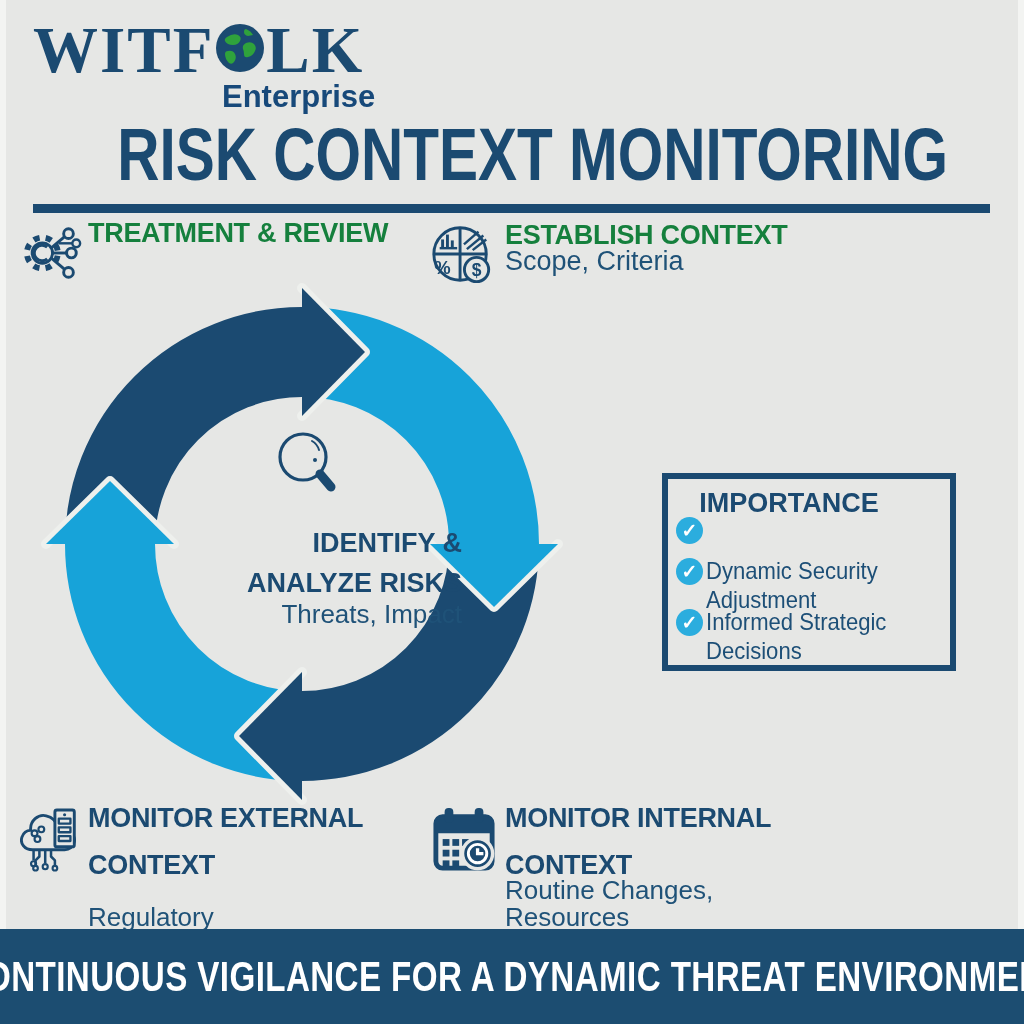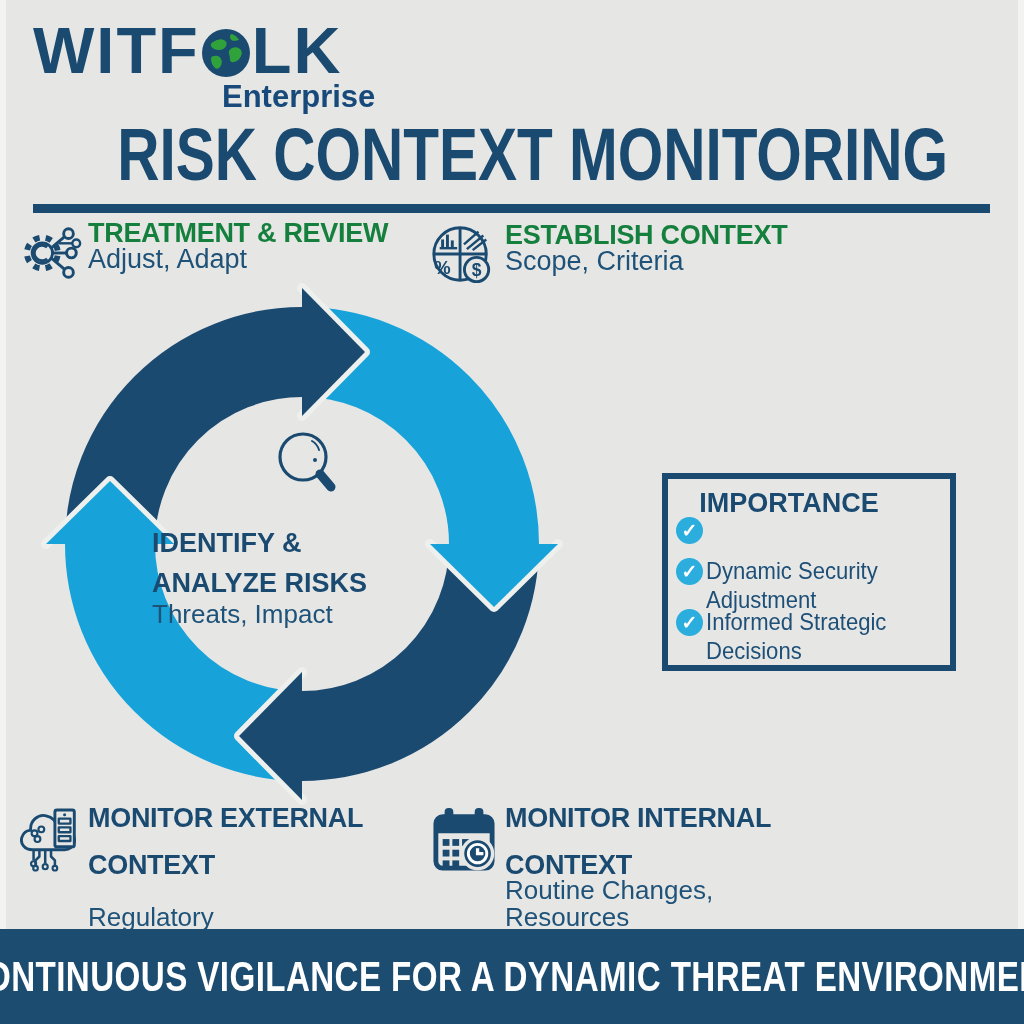--- a/index.html
+++ b/index.html
@@ -5,21 +5,21 @@
   html,body{margin:0;padding:0;background:#cfd0ce;}
   .page{
     position:relative;width:1024px;height:1024px;margin:0 auto;
     background:#e6e7e5;overflow:hidden;
     font-family:"Liberation Sans", sans-serif;color:#1b4a71;
   }
   .edge-strip{position:absolute;top:0;width:6px;height:929px;background:#f3f4f2;}
   .edge-left{left:0;} .edge-right{left:1018px;}
 
   
-  .logo{position:absolute;left:33px;top:18px;display:flex;align-items:center;}
+  .logo{position:absolute;left:33px;top:18px;display:flex;align-items:flex-start;font-family:Liberation Serif, serif;}
   .logo-word{font-size:65px;font-weight:bold;letter-spacing:2px;line-height:1;color:#1b4a71;}
   .globe{width:50px;height:50px;margin:5px 1px 0 1px;}
   .logo-sub{position:absolute;left:222px;top:79px;font-size:31px;font-weight:bold;color:#17497a;}
 
   
   .title-wrap{position:absolute;left:0;top:117px;width:1024px;text-align:center;}
   .title-text{display:inline-block;font-size:75px;font-weight:bold;line-height:1;
     transform:scaleX(0.78);transform-origin:center;white-space:nowrap;color:#1b4a71;}
   .title-underline{position:absolute;left:33px;top:204px;width:957px;height:9px;background:#1b4a71;}
 
@@ -28,21 +28,21 @@
   .q-text{position:absolute;line-height:25.5px;}
   .q-head{font-size:27px;font-weight:bold;letter-spacing:-0.3px;white-space:nowrap;color:#15803d;}
   .q-sub{font-size:27px;color:#1f5278;white-space:nowrap;}
   .abs-line{position:absolute;white-space:nowrap;}
   .h-line{font-size:27px;font-weight:bold;letter-spacing:-0.3px;color:#1b4a71;}
   .s-line{font-size:26px;color:#1f5278;}
 
   
   .cycle{position:absolute;left:-8px;top:234px;width:620px;height:620px;}
   .magnifier{position:absolute;left:272px;top:430px;width:66px;height:72px;}
-  .c-line{position:absolute;left:152px;width:310px;text-align:left;white-space:nowrap;}
+  .c-line{position:absolute;left:152px;width:310px;text-align:right;white-space:nowrap;}
   .c1{top:528px;font-size:27px;font-weight:bold;}
   .c2{top:568px;font-size:27px;font-weight:bold;}
   .c3{top:599px;font-size:26px;color:#1f5278;}
 
   
   .imp-box{position:absolute;left:662px;top:473px;width:294px;height:198px;
     border:6px solid #1b4a71;box-sizing:border-box;}
   .imp-title{position:absolute;top:9px;left:0;right:40px;text-align:center;
     font-size:27px;font-weight:bold;color:#1b4a71;}
   .imp-row{position:absolute;left:8px;display:flex;align-items:flex-start;}
@@ -102,21 +102,20 @@
         <circle cx="48" cy="12" r="5" stroke-width="3" fill="#e6e7e5"></circle>
         <circle cx="51" cy="32" r="5" stroke-width="3" fill="#e6e7e5"></circle>
         <circle cx="48" cy="52" r="5" stroke-width="3" fill="#e6e7e5"></circle>
         <path d="M38 22 L52 22" stroke-width="2.5"></path>
         <circle cx="56" cy="22" r="4" stroke-width="2.5" fill="#e6e7e5"></circle>
       </g>
     </svg>
   </div>
   <div class="q-text" style="left:88px;top:221px;">
     <div class="q-head">TREATMENT &amp; REVIEW</div>
-    <div class="q-sub">Adjust, Adapt</div>
   </div>
 
   <div class="q-icon" style="left:428px;top:221px;width:68px;height:66px;">
     <svg viewBox="0 0 70 68" width="68" height="66">
       <g class="stroke" stroke="#1b4a71">
         <circle cx="33" cy="34" r="27" stroke-width="3"></circle>
         <path d="M33 7 V61" stroke-width="3"></path>
         <path d="M6 34 H60" stroke-width="3"></path>
         <path d="M12 28 H30" stroke-width="2.5"></path>
         <path d="M15 28 V19" stroke-width="3"></path>

